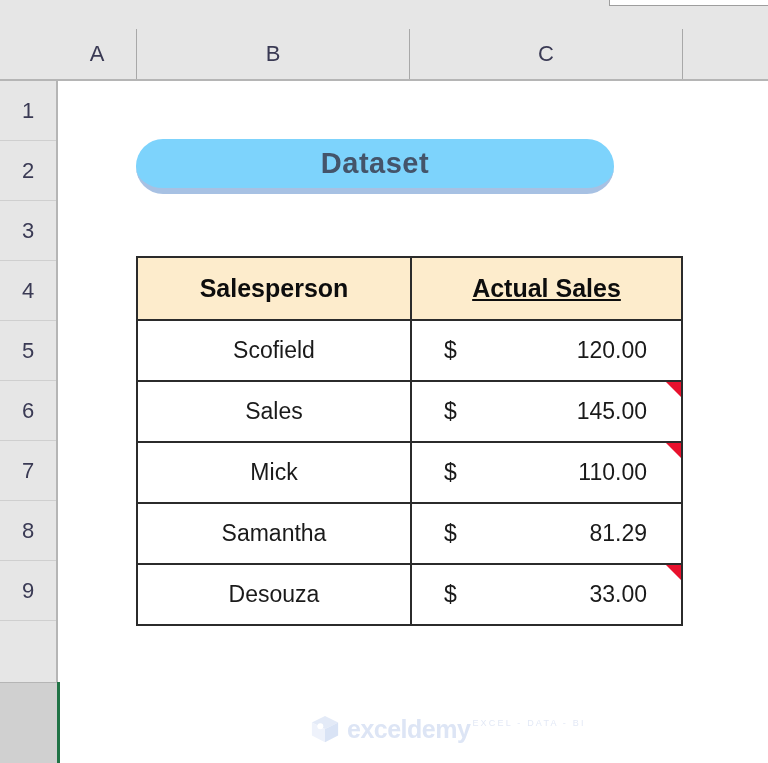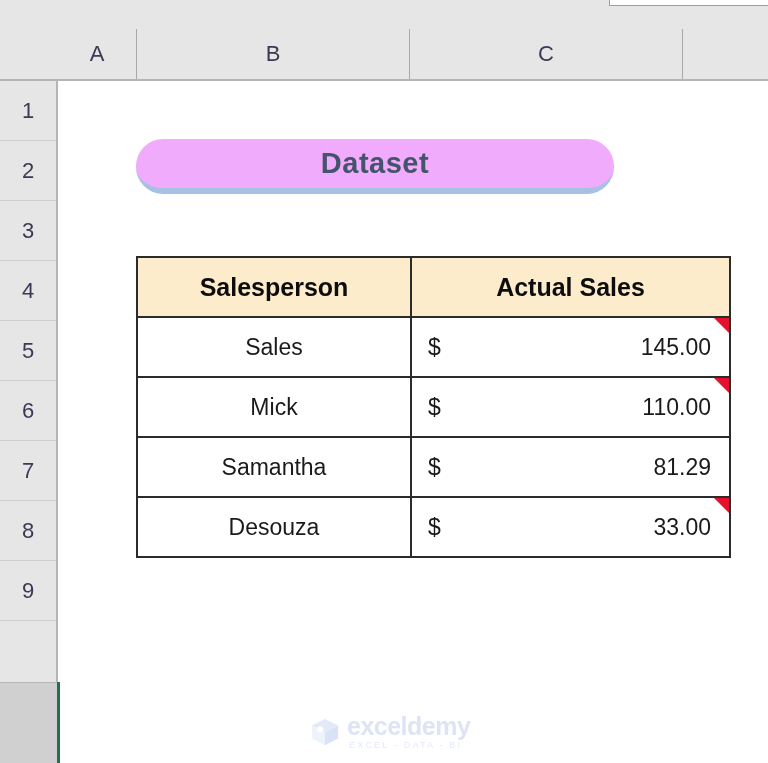--- a/index.html
+++ b/index.html
@@ -136,21 +136,21 @@
     background: #ffffff;
   }
 
   
   .dataset-cell {
     position: absolute;
     left: 136px;
     top: 139px;
     width: 478px;
     height: 55px;
-    background: #f0abfc;
+    background: #7dd3fc;
     border-bottom: 6px solid #a7c1e3;
     box-sizing: border-box;
     display: flex;
     align-items: center;
     justify-content: center;
     border-radius: 27px;
   }
   .dataset-text {
     font-size: 29px;
     font-weight: bold;
@@ -164,33 +164,33 @@
     left: 136px;
     top: 256px;
     width: 547px;
     border-collapse: collapse;
     table-layout: fixed;
   }
   .data-table th,
   .data-table td {
     border: 2px solid #2b2b2b;
     height: 60px;
-    padding: 0;
+    padding: 16px;
     box-sizing: border-box;
     background: #ffffff;
   }
   .data-table th {
     background: #fdeccc;
     font-size: 25px;
     font-weight: bold;
     color: #0d0d0d;
     text-align: center;
   }
   .col-name  { width: 274px; }
-  .col-value { width: 319px; }
+  .col-value { width: 271px; text-decoration: underline; }
 
   .cell-name {
     text-align: center;
     font-size: 23px;
     color: #1a1a1a;
   }
   
   .cell-money {
     position: relative;
     font-size: 23px;
@@ -221,21 +221,21 @@
     position: absolute;
     left: 310px;
     top: 714px;
     display: flex;
     align-items: center;
     gap: 7px;
     opacity: 1;
     user-select: none;
   }
   .wm-cube { width: 30px; height: 30px; display: block; }
-  .wm-text-wrap { display: flex; flex-direction: column; line-height: 1; }
+  .wm-text-wrap { display: flex; flex-direction: row; line-height: 1; }
   .wm-name {
     font-size: 25px;
     font-weight: bold;
     color: #dde5f5;
     letter-spacing: -0.5px;
   }
   .wm-tag {
     font-size: 9px;
     font-weight: normal;
     color: #e3e9f6;
@@ -285,20 +285,29 @@
   </div>
 
   <table class="data-table">
     <thead>
       <tr>
         <th class="col-name">Salesperson</th>
         <th class="col-value">Actual Sales</th>
       </tr>
     </thead>
     <tbody>
+      <tr>
+        <td class="cell-name">Scofield</td>
+        <td class="cell-money">
+          <div class="money-inner">
+            <span class="money-sym">$</span>
+            <span class="money-amt">120.00</span>
+          </div>
+        </td>
+      </tr>
       <tr>
         <td class="cell-name">Sales</td>
         <td class="cell-money">
           <div class="money-inner">
             <span class="money-sym">$</span>
             <span class="money-amt">145.00</span>
           </div>
           <span class="comment-flag"></span>
         </td>
       </tr>

